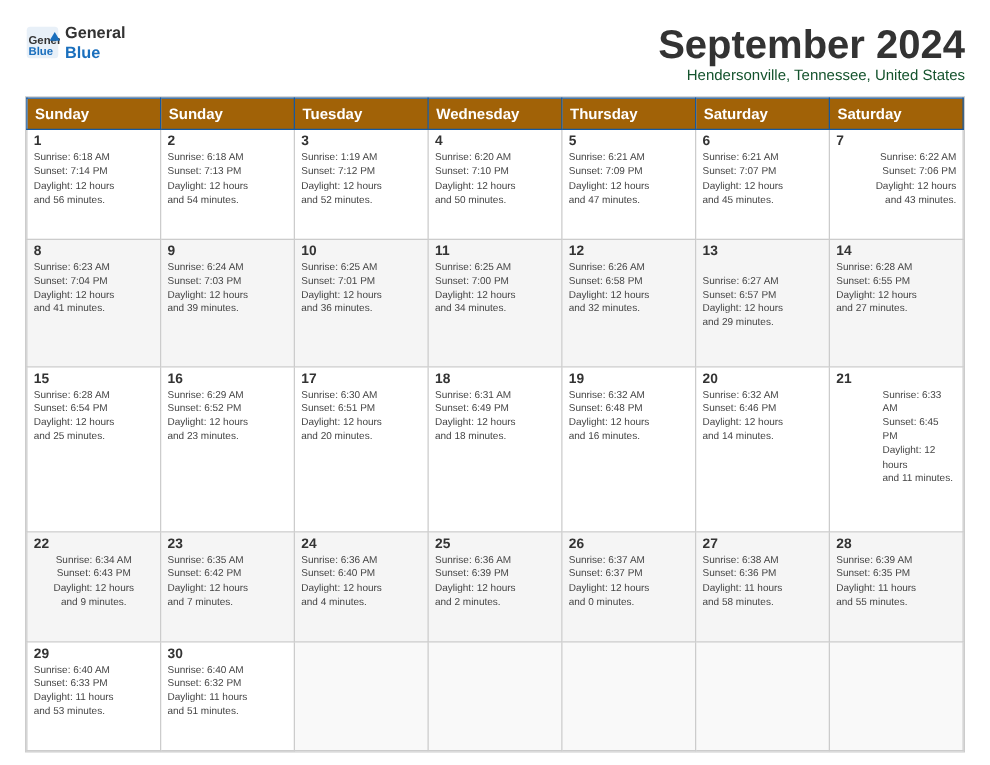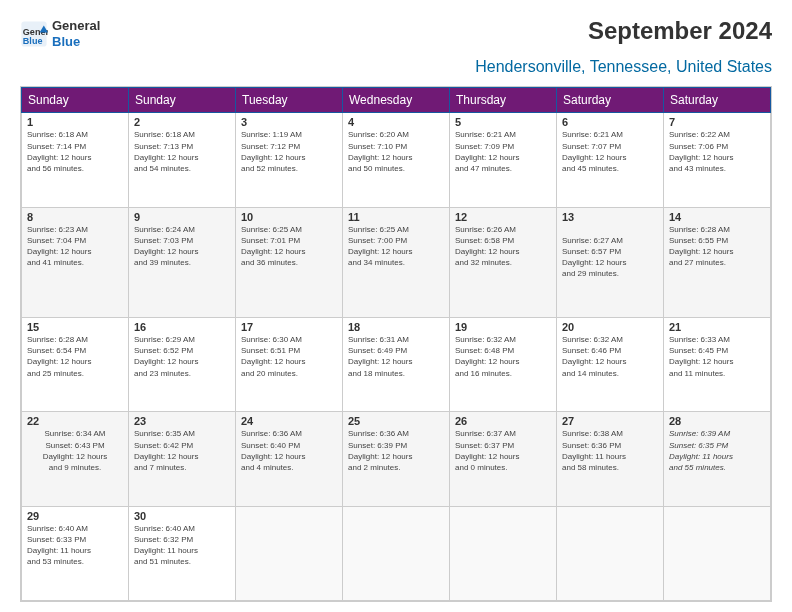--- a/index.html
+++ b/index.html
@@ -36,46 +36,45 @@
     }
     .logo-blue { color: #1a6fbd; }
     .logo-icon {
       width: 28px;
       height: 28px;
     }
     .title-block {
       text-align: right;
     }
     .main-title {
-      font-size: 24px;
+      font-size: 32px;
       font-weight: bold;
       color: #333;
       line-height: 1.1;
     }
     .subtitle {
-      font-size: 16px;
-      color: #0369a1;
-      margin-top: 14px;
+      font-size: 12px;
+      color: #14532d;
     }
     .calendar {
       flex: 1;
       border: 1px solid #ccc;
       border-collapse: collapse;
       width: 100%;
     }
     .calendar table {
       width: 100%;
       border-collapse: collapse;
       height: 100%;
     }
     .calendar thead tr th {
-      background: #701a75;
+      background: #a16207;
       color: white;
       font-size: 12px;
-      font-weight: normal;
+      font-weight: bold;
       text-align: left;
       padding: 5px 6px;
       border: 1px solid #1558a0;
       margin-left: 40px;
     }
     .calendar tbody tr td {
       border: 1px solid #ccc;
       vertical-align: top;
       padding: 3px 5px;
       font-size: 8.5px;
@@ -176,21 +175,21 @@
             </td>
             <td>
               <span class="day-num">6</span>
               <div class="day-info" style="white-space: pre-line;">Sunrise: 6:21 AM
 Sunset: 7:07 PM
 Daylight: 12 hours
 and 45 minutes.</div>
             </td>
             <td>
               <span class="day-num">7</span>
-              <div class="day-info" style="white-space: pre-line;">Sunrise: 6:22 AM
+              <div class="day-info" style="white-space: pre-line; text-align: right;">Sunrise: 6:22 AM
 Sunset: 7:06 PM
 Daylight: 12 hours
 and 43 minutes.</div>
             </td>
           </tr>
           <tr class="row-shade">
             <td>
               <span class="day-num">8</span>
               <div class="day-info" style="white-space: pre-line;">Sunrise: 6:23 AM
 Sunset: 7:04 PM
@@ -278,21 +277,21 @@
             </td>
             <td>
               <span class="day-num">20</span>
               <div class="day-info" style="white-space: pre-line;">Sunrise: 6:32 AM
 Sunset: 6:46 PM
 Daylight: 12 hours
 and 14 minutes.</div>
             </td>
             <td>
               <span class="day-num">21</span>
-              <div class="day-info" style="white-space: pre-line;">Sunrise: 6:33 AM
+              <div class="day-info" style="white-space: pre-line; margin-left: 37px;">Sunrise: 6:33 AM
 Sunset: 6:45 PM
 Daylight: 12 hours
 and 11 minutes.</div>
             </td>
           </tr>
           <tr class="row-shade">
             <td>
               <span class="day-num">22</span>
               <div class="day-info" style="white-space: pre-line; text-align: center;">Sunrise: 6:34 AM
 Sunset: 6:43 PM
@@ -329,21 +328,21 @@
             </td>
             <td>
               <span class="day-num">27</span>
               <div class="day-info" style="white-space: pre-line;">Sunrise: 6:38 AM
 Sunset: 6:36 PM
 Daylight: 11 hours
 and 58 minutes.</div>
             </td>
             <td>
               <span class="day-num">28</span>
-              <div class="day-info" style="white-space: pre-line; font-style: italic;">Sunrise: 6:39 AM
+              <div class="day-info" style="white-space: pre-line;">Sunrise: 6:39 AM
 Sunset: 6:35 PM
 Daylight: 11 hours
 and 55 minutes.</div>
             </td>
           </tr>
           <tr>
             <td>
               <span class="day-num">29</span>
               <div class="day-info" style="white-space: pre-line;">Sunrise: 6:40 AM
 Sunset: 6:33 PM

